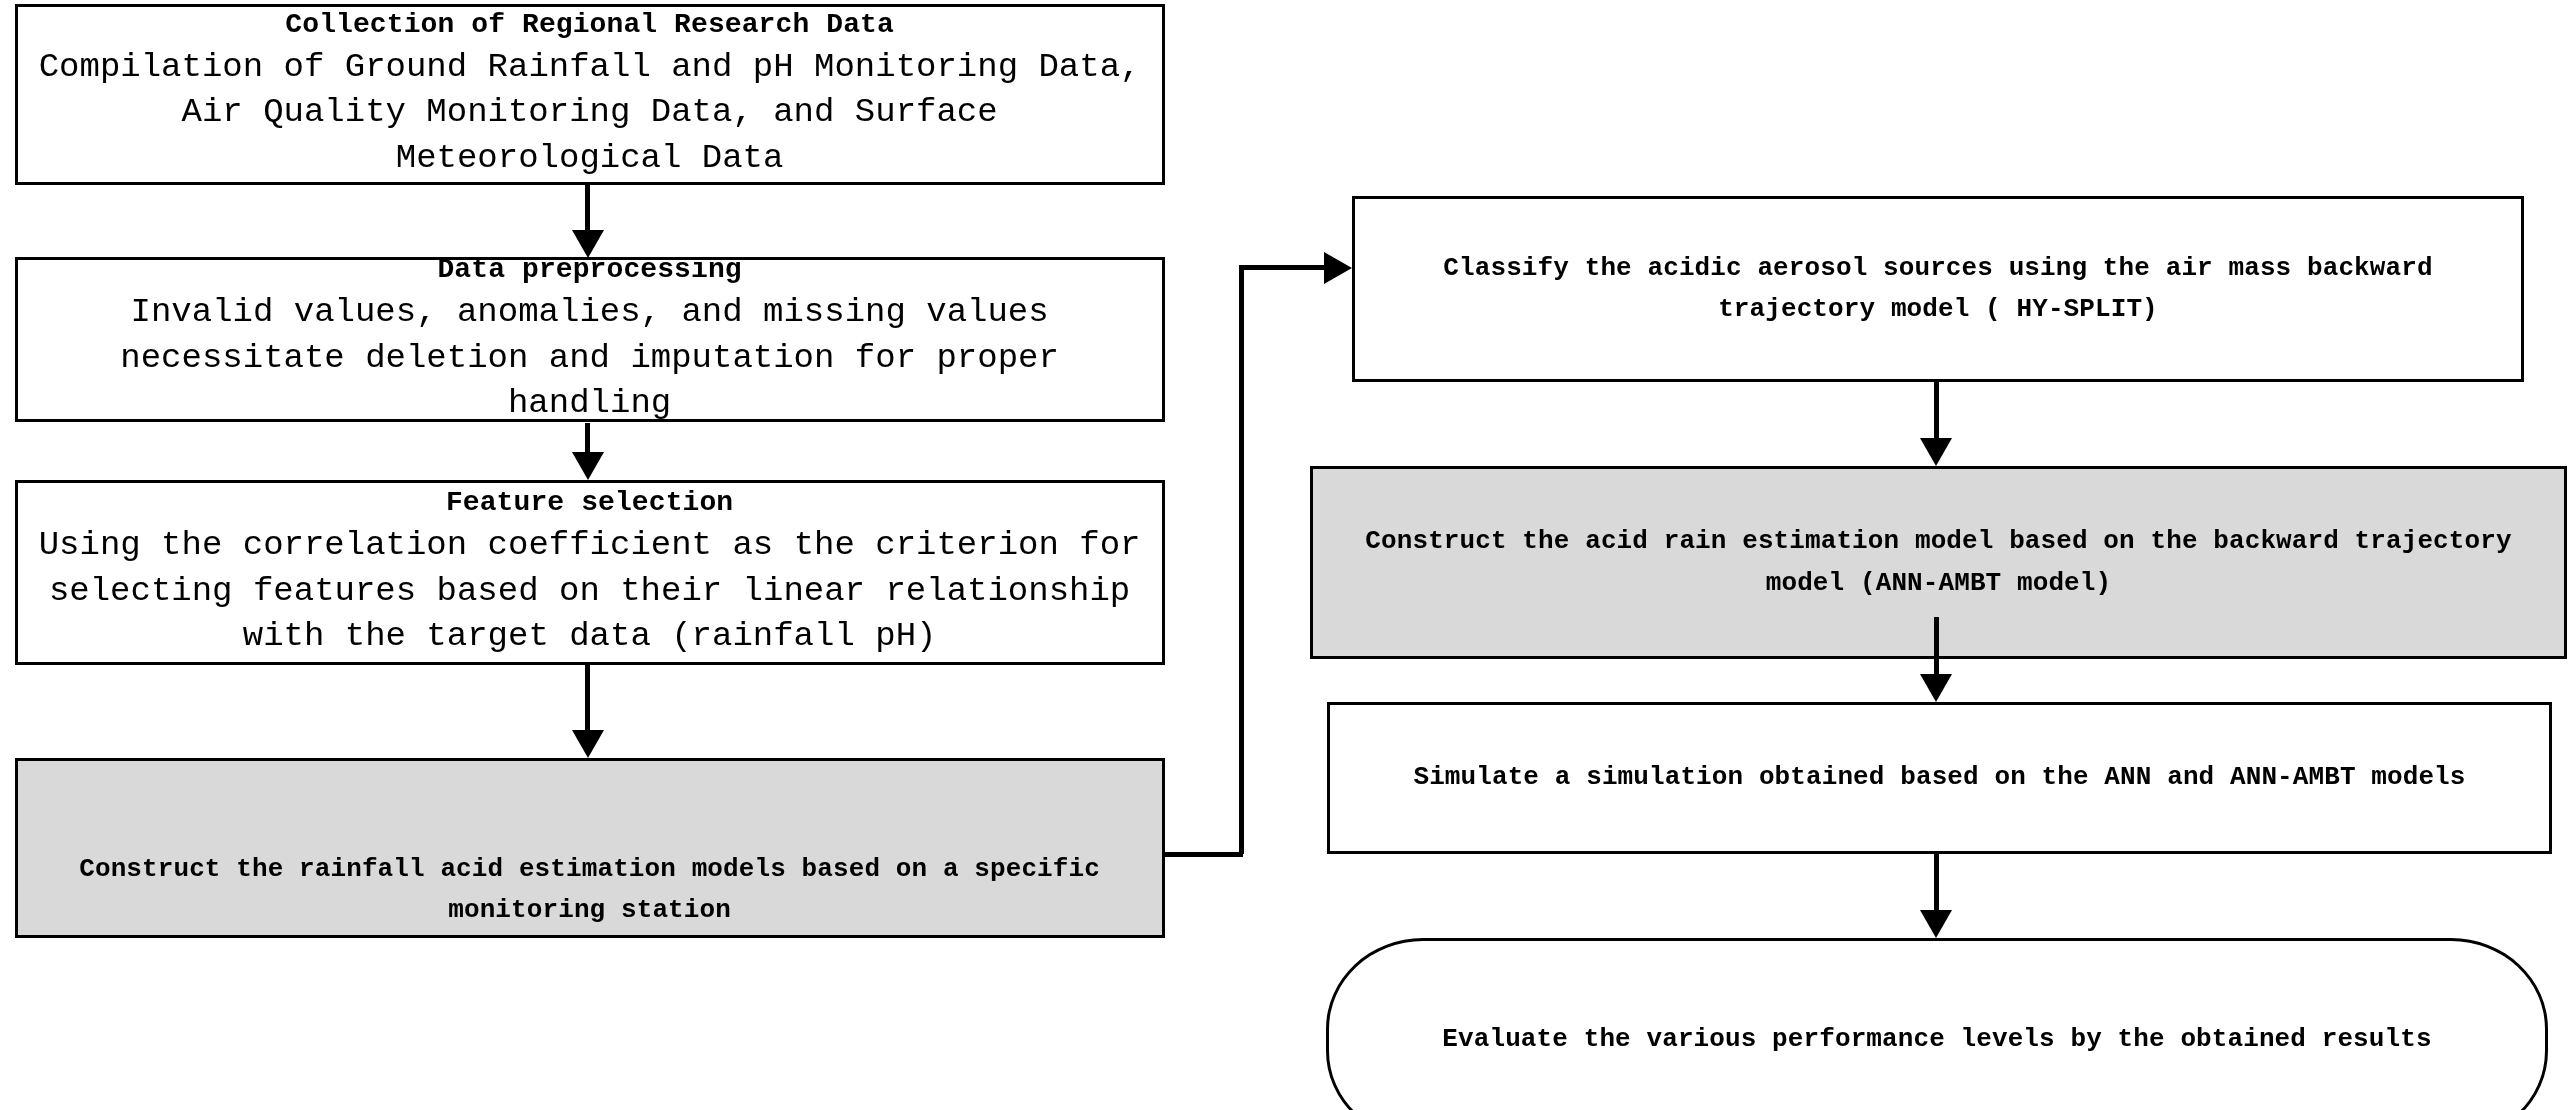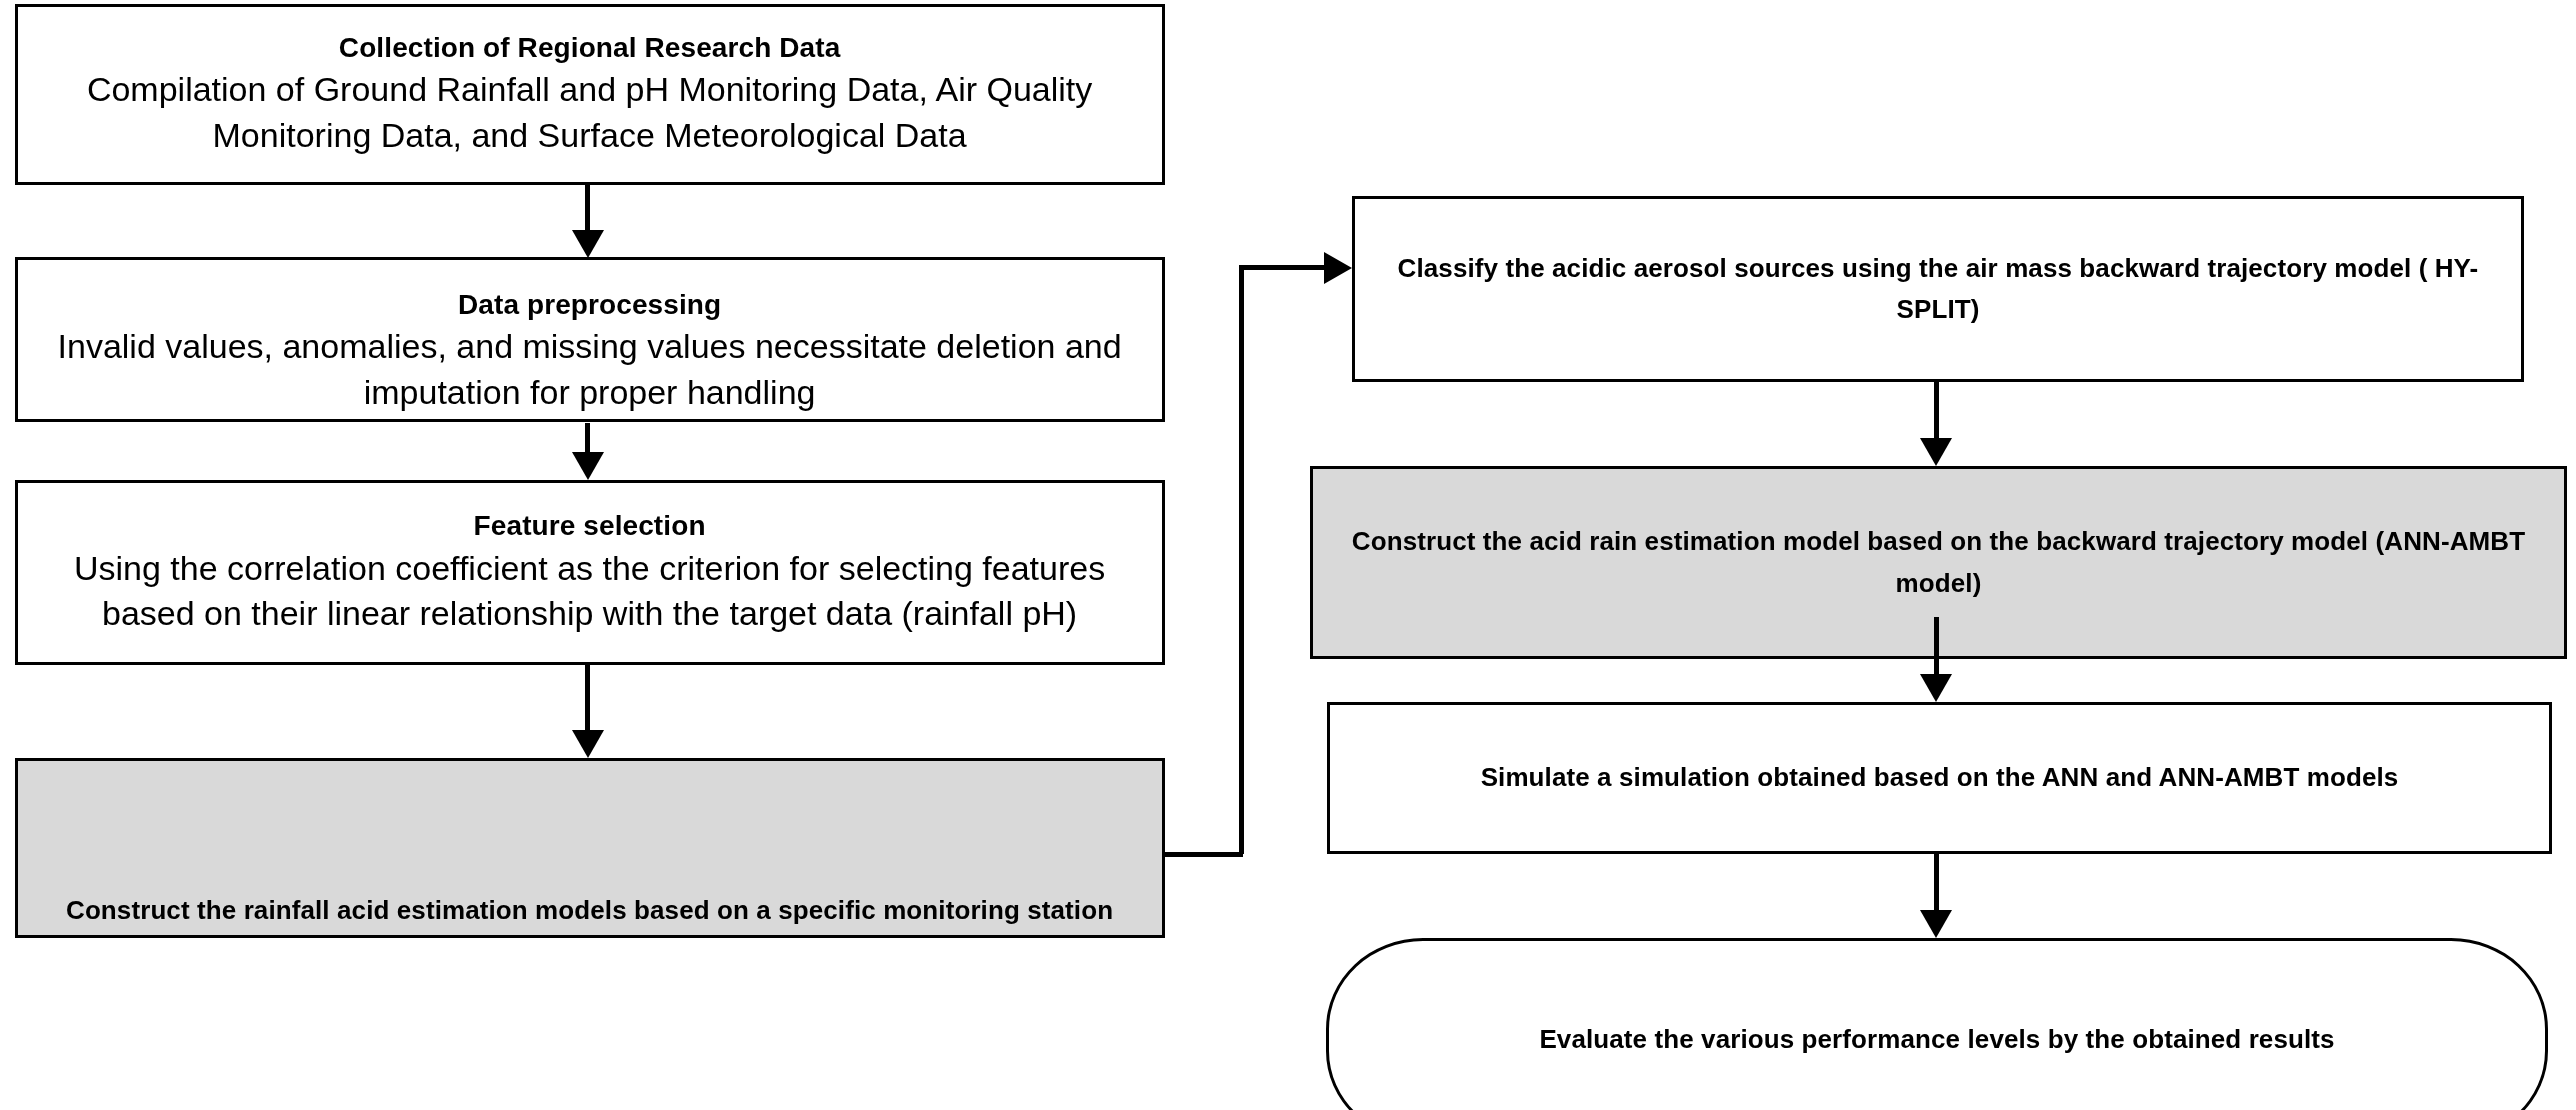--- a/index.html
+++ b/index.html
@@ -23,20 +23,21 @@
     position: absolute;
     box-sizing: border-box;
     border: 3px solid #000000;
     background: #ffffff;
     display: flex;
     flex-direction: column;
     align-items: center;
     justify-content: center;
     text-align: center;
     padding: 3.6px 16px;
+    font-family: Liberation Mono, monospace;
   }
   .node.shaded {
     background: #d9d9d9;
   }
   .node.terminator {
     border-radius: 97px / 91px;
     border-width: 3.6px;
   }
   .node-title {
     font-weight: bold;
@@ -95,21 +96,21 @@
   <div class="node" style="left:14.6px; top:3.6px; width:1150px; height:181px;">
     <div class="node-title">Collection of Regional Research Data</div>
     <div class="node-body">Compilation of Ground Rainfall and pH Monitoring Data, Air Quality Monitoring Data, and Surface Meteorological Data</div>
   </div>
 
   <div class="conn">
     <div class="conn-line-v" style="left:585px; top:185px; height:51px;"></div>
     <div class="arrow-down" style="left:572px; top:230px;"></div>
   </div>
 
-  <div class="node" style="left:14.6px; top:257px; width:1150px; height:165px;justify-content:flex-end;">
+  <div class="node" style="left:14.6px; top:257px; width:1150px; height:165px;">
     <div class="node-title">Data preprocessing</div>
     <div class="node-body">Invalid values, anomalies, and missing values necessitate deletion and imputation for proper handling</div>
   </div>
 
   <div class="conn">
     <div class="conn-line-v" style="left:585px; top:423px; height:35px;"></div>
     <div class="arrow-down" style="left:572px; top:452px;"></div>
   </div>
 
   <div class="node" style="left:14.6px; top:480px; width:1150px; height:185px;">

